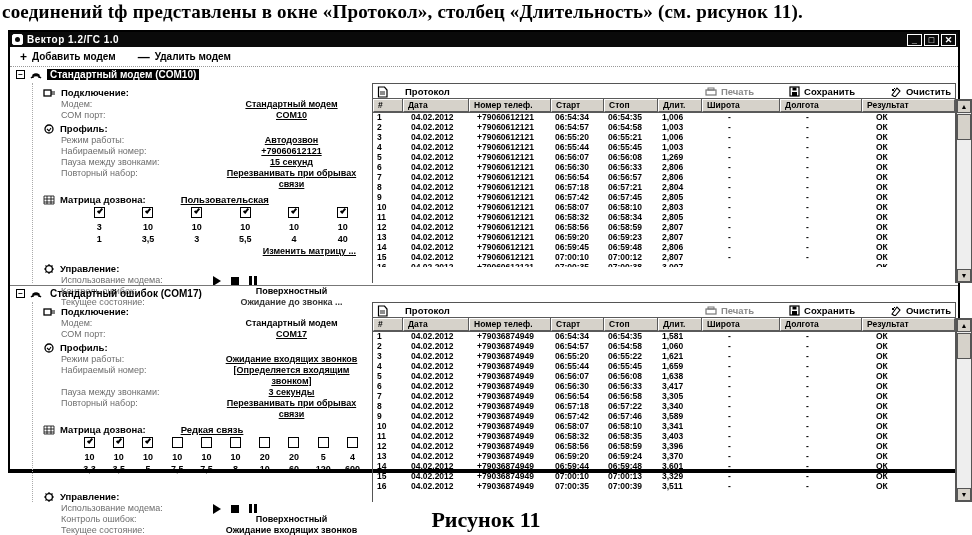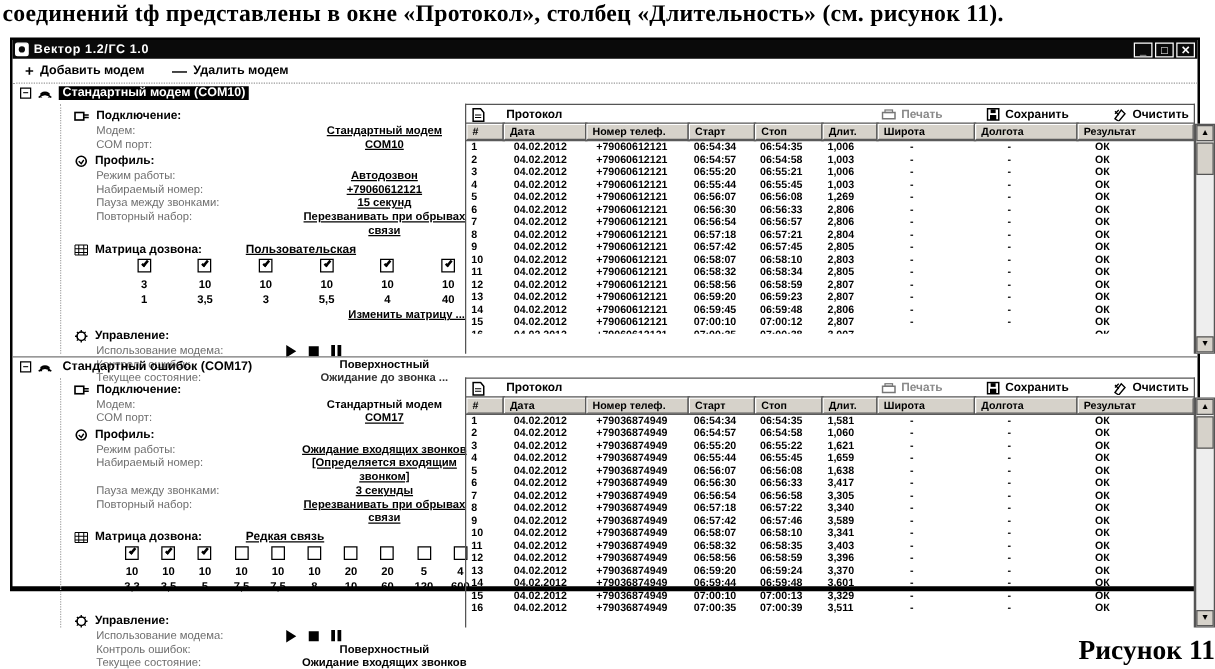--- a/index.html
+++ b/index.html
@@ -3,21 +3,21 @@
 <meta charset="utf-8">
 <style>
   * { margin:0; padding:0; box-sizing:border-box; }
   html,body { width:972px; height:535px; background:#fff; overflow:hidden;
               font-family:"Liberation Sans", sans-serif; color:#000; }
 
   
   .doc-line { position:absolute; left:2px; top:1px; width:968px;
               font-family:"Liberation Serif", serif; font-size:19px; font-weight:600;
               letter-spacing:.2px; white-space:nowrap; }
-  .doc-caption { position:absolute; left:0; top:507px; width:972px; text-align:right;
+  .doc-caption { position:absolute; left:0; top:507px; width:972px; text-align:center;
               font-family:"Liberation Serif", serif; font-size:22px; font-weight:600; }
 
   
   .win { position:absolute; left:8px; top:30px; width:952px; height:443px;
          border:2px solid #000; border-bottom-width:4px; background:#fff; }
   .titlebar { height:15px; background:#0a0a0a; color:#fff; display:flex; align-items:center;
               padding:0 2px; font-size:10px; font-weight:bold; }
   .titlebar .ttl { flex:1; margin-left:4px; letter-spacing:.5px; white-space:nowrap; }
   .winbtn { width:15px; height:12px; border:1px solid #fff; background:#0a0a0a; color:#fff;
             font-size:9px; line-height:10px; text-align:center; margin-left:2px; font-weight:bold; }
@@ -33,21 +33,21 @@
 
   
   .panel { position:absolute; left:0; width:948px; height:217px; }
   .panel1 { top:35px; }
   .panel2 { top:253px; border-top:1px solid #777; }
   .phead { display:flex; align-items:center; gap:5px; padding:1px 0 1px 6px; font-size:10px; font-weight:bold; height:15px; }
   .expander { width:9px; height:9px; border:1px solid #000; font-size:8px; line-height:7px; text-align:center; font-weight:bold; }
   .phead .name { padding:0 3px; }
   .phead .name.sel { background:#000; color:#fff;text-align:right; }
 
-  .leftpane { position:absolute; left:38px; top:16px; width:338px; height:200px;
+  .leftpane { position:absolute; left:22px; top:16px; width:338px; height:200px;
               border-left:1px dotted #aaa; padding-top:2px; font-size:9px; }
   .sec { display:flex; align-items:center; gap:5px; padding-left:10px; font-size:9.5px;
          font-weight:bold; line-height:12px; margin-top:2px; }
   .kv  { display:grid; grid-template-columns:152px 1fr; padding-left:28px; line-height:11px; }
   .kv .k { color:#6e6e6e; }
   .kv .v { font-weight:bold;text-align:center; }
   .lnk { font-weight:bold; text-decoration:underline; cursor:default; }
   .plain { font-weight:normal; color:#333; }
 
   .mxrow { display:grid; width:292px; margin-left:42px; text-align:center; line-height:12px; font-weight:bold; }

